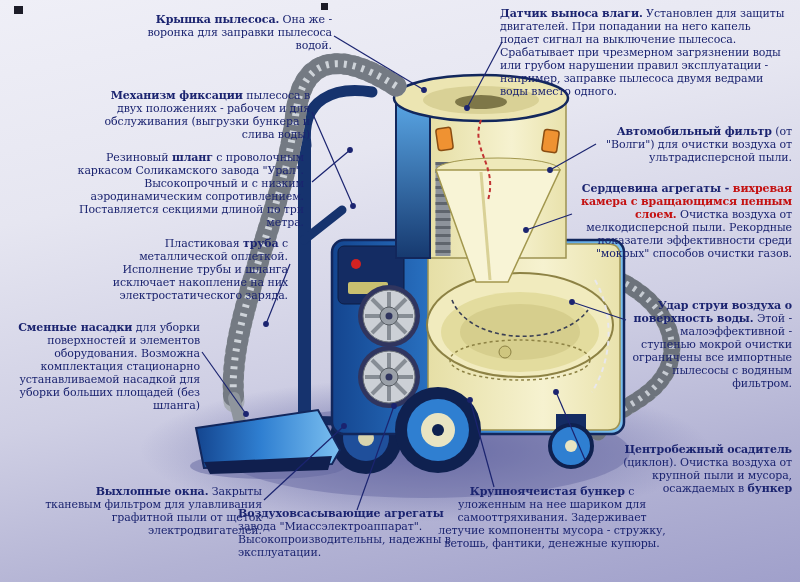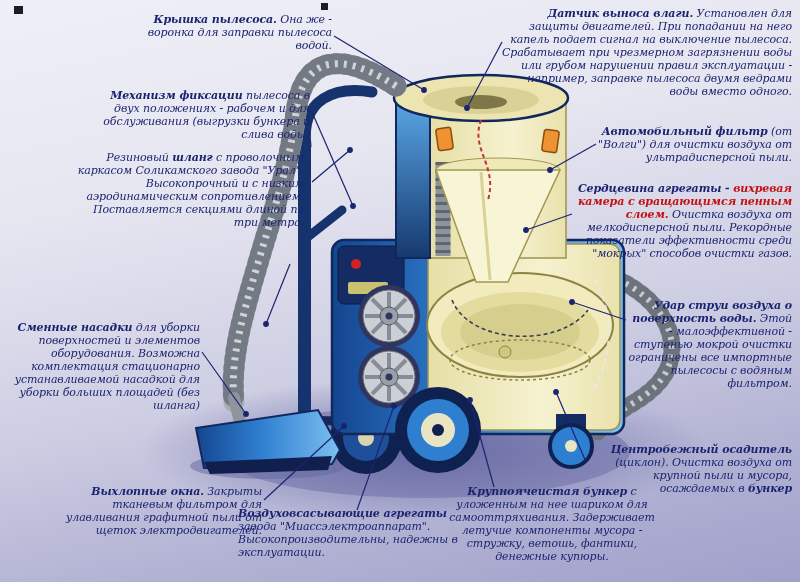--- a/index.html
+++ b/index.html
@@ -4,28 +4,28 @@
 <style>
   html,body{margin:0;padding:0;background:#8e8ec0;}
   #stage{
     position:relative;width:800px;height:582px;overflow:hidden;
     background:linear-gradient(168deg,#efeff7 0%,#e6e6f1 30%,#cfcfe4 58%,#b3b3d4 80%,#a0a0cb 100%);
     font-family:"DejaVu Serif","Liberation Serif",serif;
   }
   #art{position:absolute;left:0;top:0;}
   .ann{
     position:absolute;z-index:5;
-    font-style:italic;font-size:11px;line-height:1.18;color:#1b2470;
+    font-size:11px;line-height:1.18;color:#1b2470;
     letter-spacing:-0.1px;
   }
   .ann .ttl,.ann .tail{font-weight:bold;}
   .ann .red{font-weight:bold;color:#c41111;}
   
   .a0{left:140px;top:14px;width:192px;text-align:right;}
-  .a1{left:500px;top:8px;width:292px;text-align:right;}
+  .a1{left:500px;top:8px;width:292px;}
   .a2{left:90px;top:90px;width:220px;text-align:right;}
   .a3{left:598px;top:126px;width:194px;text-align:right;}
   .a4{left:76px;top:152px;width:228px;text-align:right;}
   .a5{left:574px;top:183px;width:218px;text-align:right;}
   .a6{left:80px;top:238px;width:208px;text-align:right;}
   .a7{left:628px;top:300px;width:164px;text-align:right;}
   .a8{left:2px;top:322px;width:198px;text-align:right;}
   .a9{left:588px;top:444px;width:204px;text-align:right;}
   .a10{left:38px;top:486px;width:224px;text-align:right;}
   .a11{left:238px;top:508px;width:234px;}
@@ -202,20 +202,21 @@
   <div class="ann a1"><span class="pre"></span><span class="ttl">Датчик выноса влаги.</span><span class="red"></span><span class="body"> Установлен для защиты двигателей. При попадании на него капель подает сигнал на выключение пылесоса. Срабатывает при чрезмерном загрязнении воды или грубом нарушении правил эксплуатации - например, заправке пылесоса двумя ведрами воды вместо одного.</span><span class="tail"></span></div>
 
   <div class="ann a2"><span class="pre"></span><span class="ttl">Механизм фиксации</span><span class="red"></span><span class="body"> пылесоса в двух положениях - рабочем и для обслуживания (выгрузки бункера и слива воды)</span><span class="tail"></span></div>
 
   <div class="ann a3"><span class="pre"></span><span class="ttl">Автомобильный фильтр</span><span class="red"></span><span class="body"> (от "Волги") для очистки воздуха от ультрадисперсной пыли.</span><span class="tail"></span></div>
 
   <div class="ann a4"><span class="pre">Резиновый </span><span class="ttl">шланг</span><span class="red"></span><span class="body"> с проволочным каркасом Соликамского завода "Урал". Высокопрочный и с низким аэродинамическим сопротивлением. Поставляется секциями длиной по три метра.</span><span class="tail"></span></div>
 
   <div class="ann a5"><span class="pre"></span><span class="ttl">Сердцевина агрегаты - </span><span class="red">вихревая камера с вращающимся пенным слоем.</span><span class="body"> Очистка воздуха от мелкодисперсной пыли. Рекордные показатели эффективности среди "мокрых" способов очистки газов.</span><span class="tail"></span></div>
 
+  <div class="ann a6"><span class="pre">Пластиковая </span><span class="ttl">труба</span><span class="red"></span><span class="body"> с металлической оплеткой. Исполнение трубы и шланга исключает накопление на них электростатического заряда.</span><span class="tail"></span></div>
 
   <div class="ann a7"><span class="pre"></span><span class="ttl">Удар струи воздуха о поверхность воды.</span><span class="red"></span><span class="body"> Этой - малоэффективной - ступенью мокрой очистки ограничены все импортные пылесосы с водяным фильтром.</span><span class="tail"></span></div>
 
   <div class="ann a9"><span class="pre"></span><span class="ttl">Центробежный осадитель</span><span class="red"></span><span class="body"> (циклон). Очистка воздуха от крупной пыли и мусора, осаждаемых в </span><span class="tail">бункер</span></div>
 
   <div class="ann a8"><span class="pre"></span><span class="ttl">Сменные насадки</span><span class="red"></span><span class="body"> для уборки поверхностей и элементов оборудования. Возможна комплектация стационарно устанавливаемой насадкой для уборки больших площадей (без шланга)</span><span class="tail"></span></div>
 
   <div class="ann a10"><span class="pre"></span><span class="ttl">Выхлопные окна.</span><span class="red"></span><span class="body"> Закрыты тканевым фильтром для улавливания графитной пыли от щеток электродвигателей.</span><span class="tail"></span></div>
 
   <div class="ann a11"><span class="pre"></span><span class="ttl">Воздуховсасывающие агрегаты</span><span class="red"></span><span class="body"> завода "Миассэлектроаппарат". Высокопроизводительны, надежны в эксплуатации.</span><span class="tail"></span></div>

